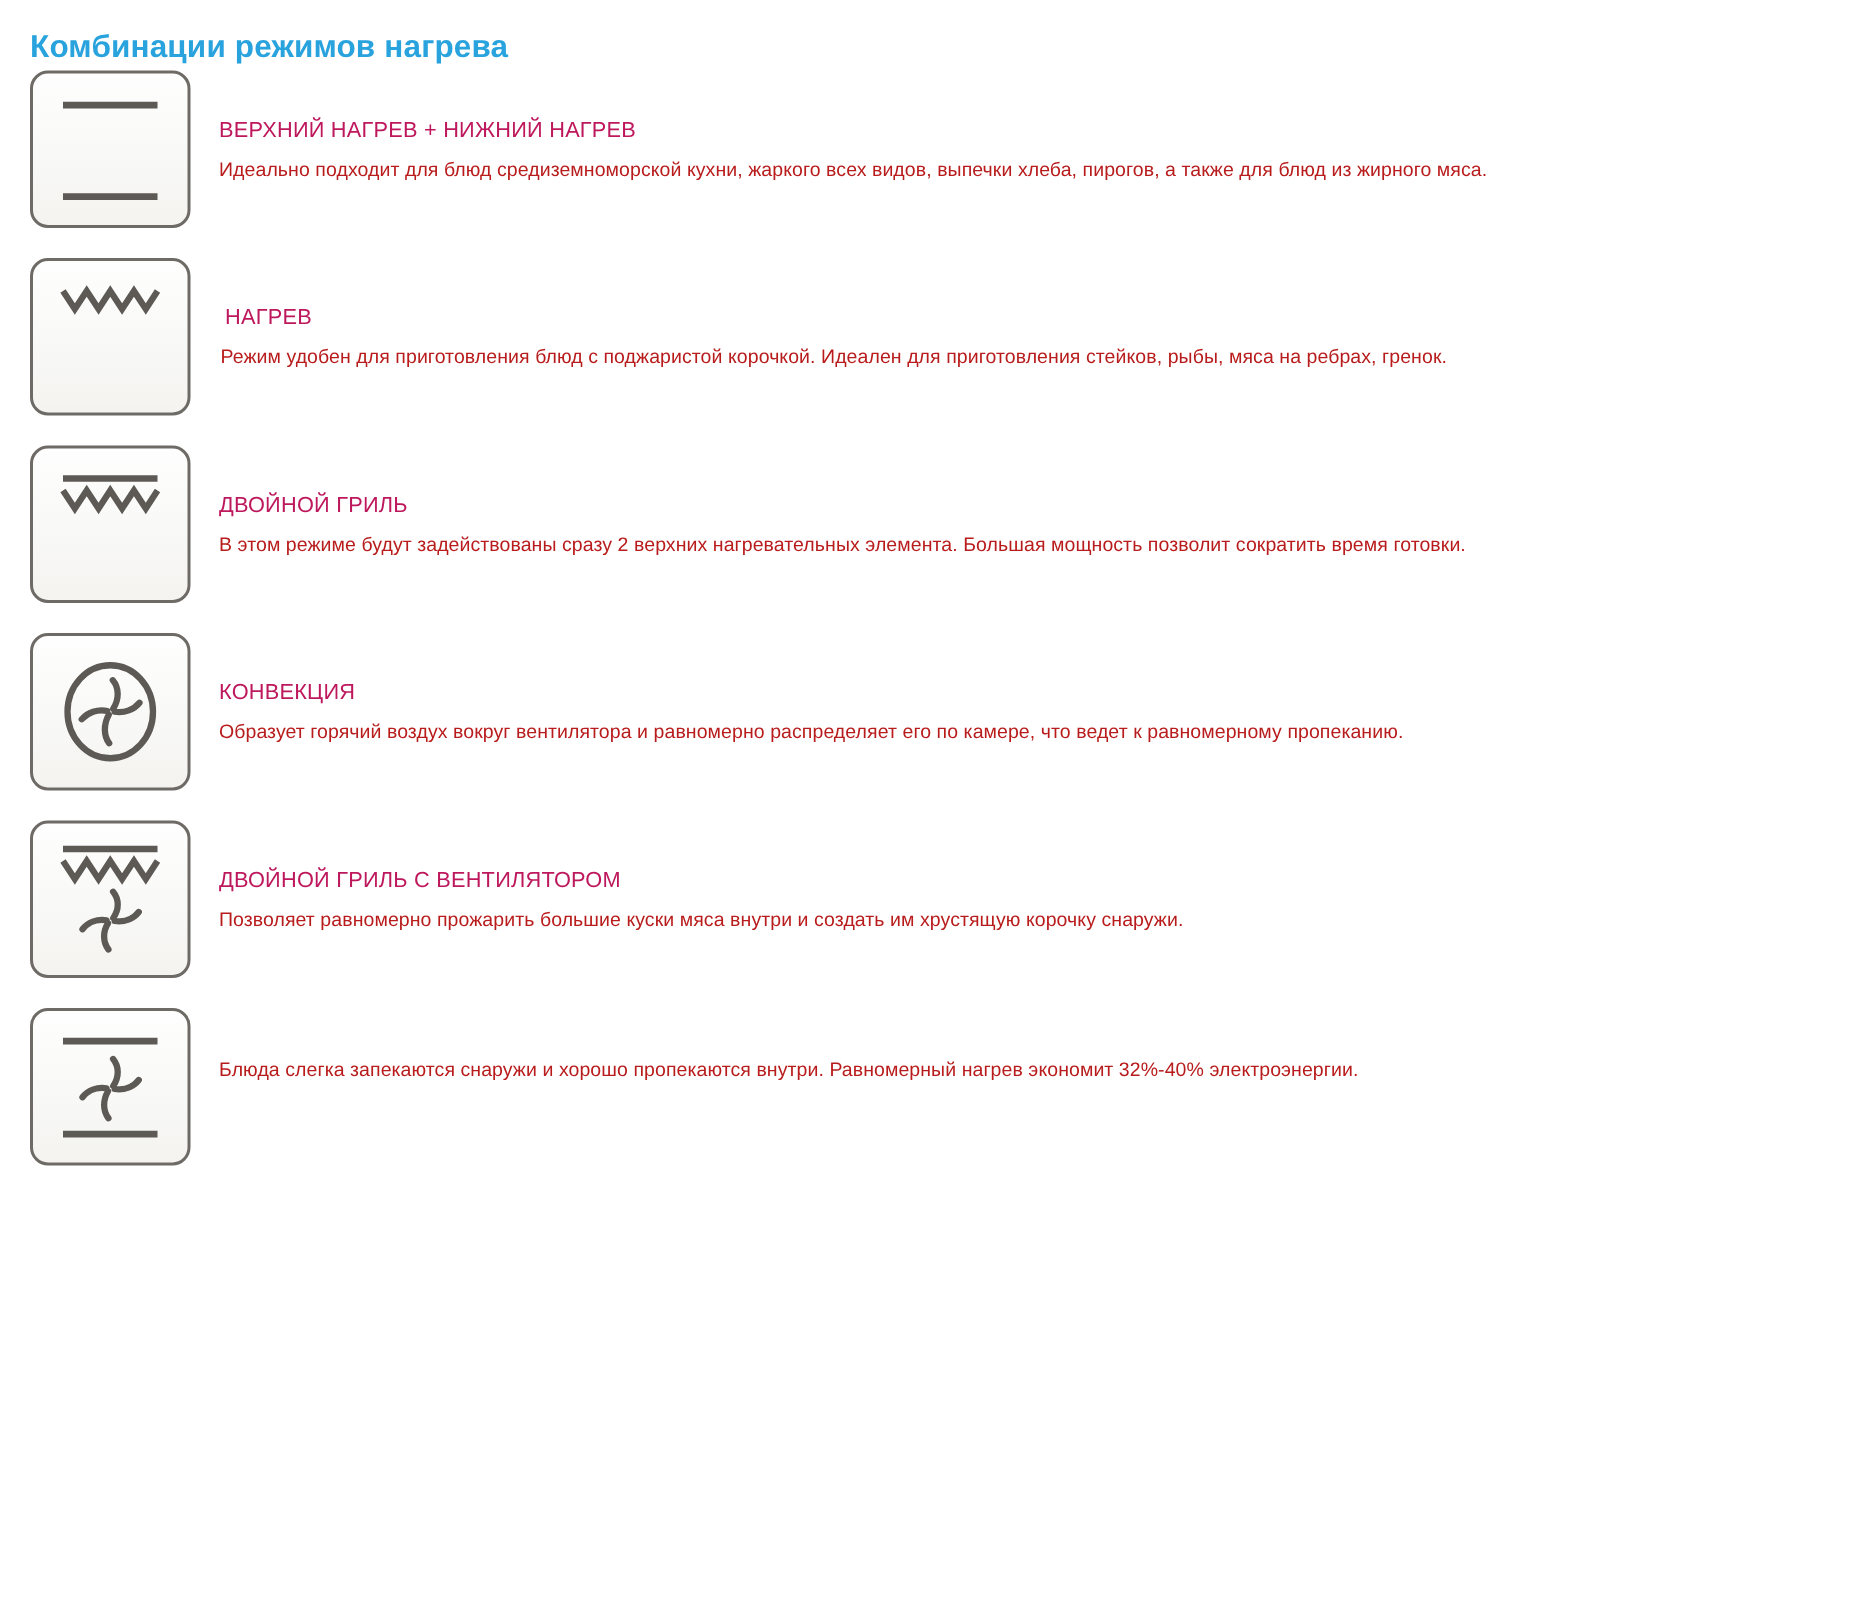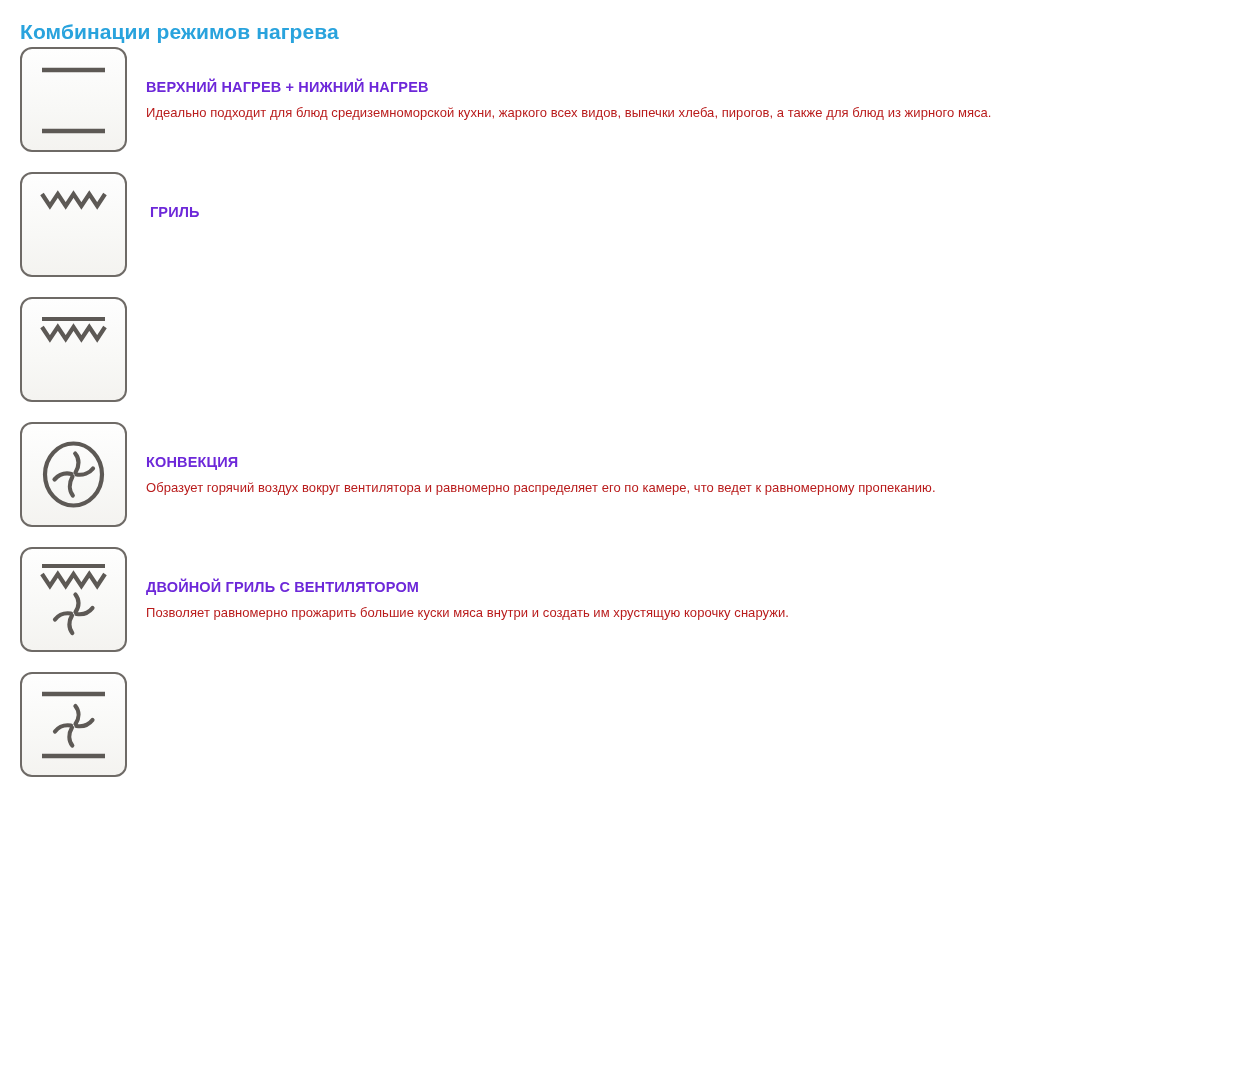--- a/index.html
+++ b/index.html
@@ -76,22 +76,22 @@
   .mode-text {
     flex: 1 1 auto;
     padding-left: 19px;
     padding-top: 31px;
     box-sizing: border-box;
     min-width: 0;
   }
 
   .mode-title {
     font-size: 14.5px;
-    font-weight: bold;
-    color: #6d28d9;
+    font-weight: normal;
+    color: #be185d;
     letter-spacing: 0.15px;
     line-height: 19px;
     margin: 0 0 6px 0;
     white-space: nowrap;
   }
 
   .mode-desc {
     font-size: 13px;
     font-weight: normal;
     color: #b91c1c;
@@ -132,30 +132,35 @@
     </div>
 
 
     <div class="mode-row row-indent">
       <div class="mode-icon-box">
         <svg viewBox="0 0 103 101">
           <polyline points="20,20 27.9,32 35.8,20 43.7,32 51.5,20 59.4,32 67.3,20 75.2,32 83,20" fill="none" stroke="#5d5955" stroke-width="4.2" stroke-linejoin="miter" stroke-linecap="butt"></polyline>
         </svg>
       </div>
       <div class="mode-text">
-        <div class="mode-title">ГРИЛЬ</div>
+        <div class="mode-title">НАГРЕВ</div>
+        <div class="mode-desc"> Режим удобен для приготовления блюд с поджаристой корочкой. Идеален для приготовления стейков, рыбы, мяса на ребрах, гренок.</div>
       </div>
     </div>
 
     <div class="mode-row">
       <div class="mode-icon-box">
         <svg viewBox="0 0 103 101">
           <line x1="20" y1="20" x2="83" y2="20" stroke="#5d5955" stroke-width="4.2" stroke-linecap="butt"></line>
           <polyline points="20,28 27.9,40 35.8,28 43.7,40 51.5,28 59.4,40 67.3,28 75.2,40 83,28" fill="none" stroke="#5d5955" stroke-width="4.2" stroke-linejoin="miter" stroke-linecap="butt"></polyline>
         </svg>
+      </div>
+      <div class="mode-text">
+        <div class="mode-title">ДВОЙНОЙ ГРИЛЬ</div>
+        <div class="mode-desc">В этом режиме будут задействованы сразу 2 верхних нагревательных элемента. Большая мощность позволит сократить время готовки.</div>
       </div>
     </div>
 
 
     <div class="mode-row">
       <div class="mode-icon-box">
         <svg viewBox="0 0 103 101">
           <ellipse cx="51.5" cy="50.5" rx="28.5" ry="31" fill="none" stroke="#5d5955" stroke-width="4.2"></ellipse>
           <g fill="none" stroke="#5d5955" stroke-width="4.2" stroke-linecap="round">
             <path d="M53.5,48.5 C57.5,42 57.5,34.5 53.2,29.5"></path>
@@ -197,17 +202,18 @@
           <line x1="20" y1="82" x2="83" y2="82" stroke="#5d5955" stroke-width="4.5" stroke-linecap="butt"></line>
           <g fill="none" stroke="#5d5955" stroke-width="4.2" stroke-linecap="round">
             <path d="M53.5,50 C57.5,44 57.5,37 53.4,32"></path>
             <path d="M54.5,52 C61,53 67,50.5 70.5,46"></path>
             <path d="M50,53.5 C46.5,59.5 46.5,66.5 50.3,71.5"></path>
             <path d="M49,51.5 C42.5,50.5 36.5,53 33,57.5"></path>
           </g>
         </svg>
       </div>
       <div class="mode-text">
+        <div class="mode-desc">Блюда слегка запекаются снаружи и хорошо пропекаются внутри. Равномерный нагрев экономит 32%-40% электроэнергии.</div>
       </div>
     </div>
 
   </div>
 </div>
 
 </body></html>

